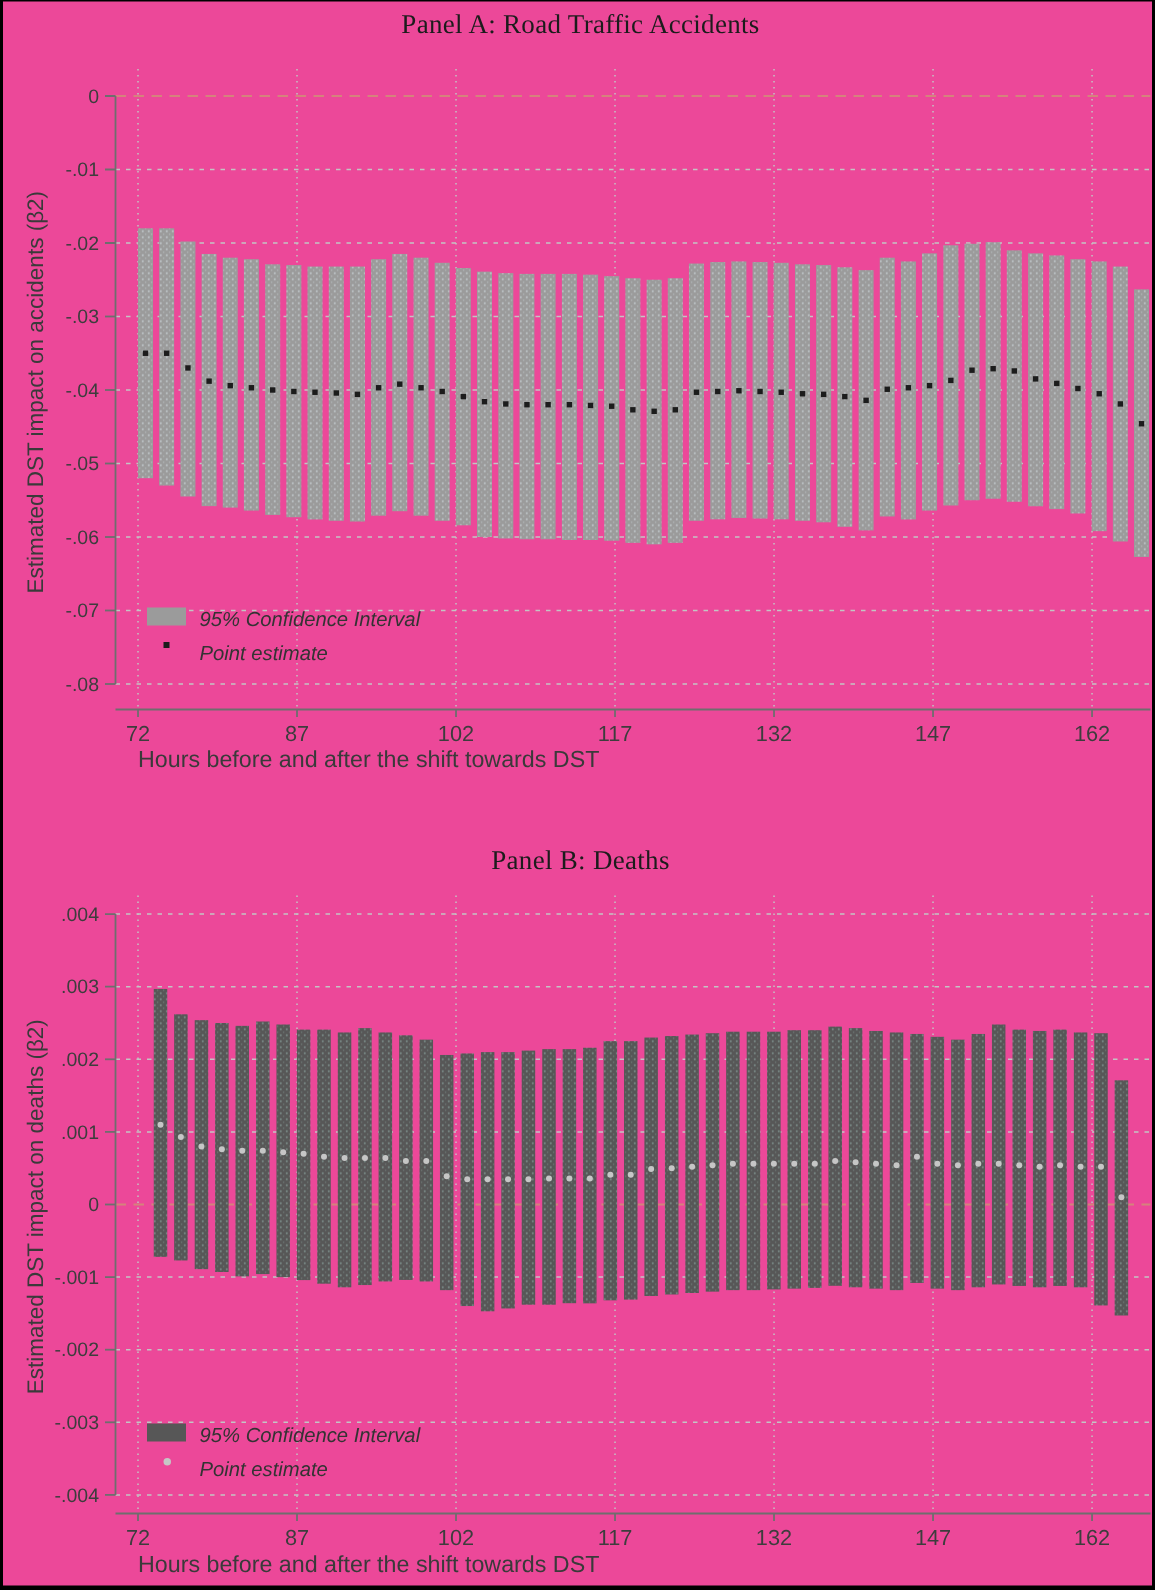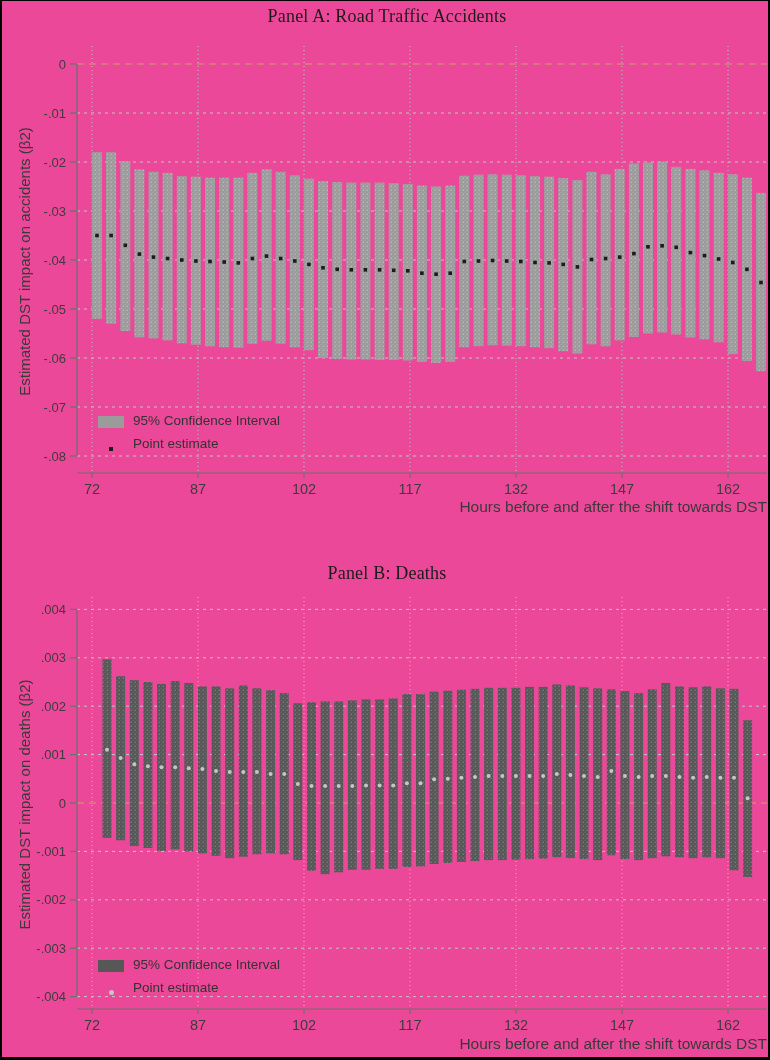--- a/index.html
+++ b/index.html
@@ -22,30 +22,30 @@
   .panel-a .panel-title{top:5px;}
   .panel-b .panel-title{top:22px;}
   .y-axis-title{
     position:absolute;left:-178px;width:400px;text-align:center;
     font-size:15px;color:#3a3a3a;
     transform:rotate(-90deg);transform-origin:center center;
   }
   .panel-a .y-axis-title{top:252px;}
   .panel-b .y-axis-title{top:255px;}
   .x-axis-title{
-    position:absolute;left:90px;width:675px;text-align:right;
+    position:absolute;left:90px;width:675px;text-align:left;
     font-size:15.5px;color:#3a3a3a;
   }
   .panel-a .x-axis-title{top:497px;}
   .panel-b .x-axis-title{top:494px;}
   .chart-canvas{position:absolute;left:0;top:0;}
   .legend{position:absolute;left:96px;}
   .panel-a .legend{top:404px;}
   .panel-b .legend{top:408px;}
-  .legend-row{display:flex;align-items:flex-end;height:23px;}
+  .legend-row{display:flex;align-items:flex-start;height:23px;font-style:italic;}
   .legend-key{width:26px;display:flex;justify-content:flex-start;align-items:center;}
   .legend-swatch{width:26px;height:12px;}
   .legend-dot-a{width:4px;height:4px;margin-left:11px;background:#1c1c1c;}
   .legend-dot-b{width:5px;height:5px;border-radius:50%;margin-left:11px;background:#c6c6c6;}
   .legend-label{margin-left:9px;font-size:13.5px;color:#333;}
 </style>
 </head>
 <body>
 
 <div class="figure">

